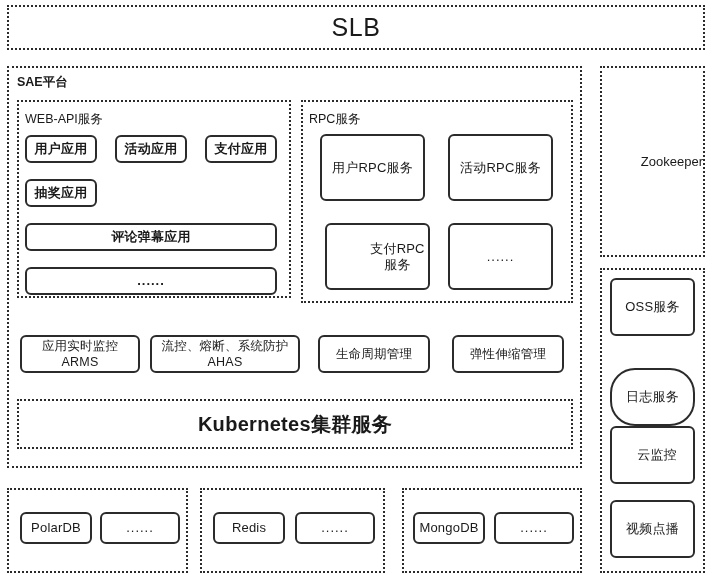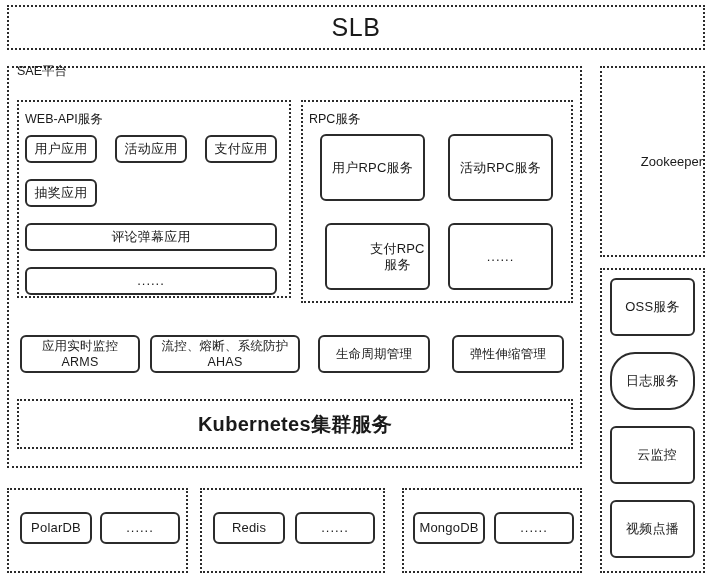--- a/index.html
+++ b/index.html
@@ -54,30 +54,30 @@
     left: 7px; top: 5px; width: 698px; height: 45px;
     display: flex; align-items: center; justify-content: center;
   }
   #slb-title {
     font-size: 25px;
     letter-spacing: 0.5px;
     color: #1a1a1a;
   }
   
   #sae-box { left: 7px; top: 66px; width: 575px; height: 402px; }
-  #sae-label { left: 17px; top: 64px; }
+  #sae-label { left: 17px; top: 75px; font-weight: bold; }
 
   #webapi-box { left: 17px; top: 100px; width: 274px; height: 198px; }
   #webapi-label { left: 25px; top: 112px; }
 
   #rpc-box { left: 301px; top: 100px; width: 272px; height: 203px; }
   #rpc-label { left: 309px; top: 112px; }
 
   
-  .app-tile { height: 28px; }
+  .app-tile { height: 28px; font-weight: bold; }
   
   .rpc-tile { height: 67px; font-size: 13px; }
 
   
   .mgmt-tile { height: 38px; font-size: 12.5px; }
 
   
   #k8s-box { left: 17px; top: 399px; width: 556px; height: 50px;
              display: flex; align-items: center; justify-content: center; }
   #k8s-title { font-size: 20px; font-weight: bold; letter-spacing: 0.3px; }
@@ -147,17 +147,17 @@
   <div class="dashed db-group" style="left: 402px; width: 180px;"></div>
   <div class="solidbox db-tile" style="left: 413px; width: 72px;">MongoDB</div>
   <div class="solidbox db-tile dots" style="left: 494px; width: 80px;">......</div>
 
   <div class="dashed" id="zk-box">
     <span id="zk-title">Zookeeper</span>
   </div>
 
   <div class="dashed" id="cloud-box"></div>
   <div class="solidbox cloud-tile" style="top: 278px;">OSS服务</div>
-  <div class="solidbox cloud-tile" style="top: 352px; border-radius: 25px;">日志服务</div>
+  <div class="solidbox cloud-tile" style="top: 368px; border-radius: 25px;">日志服务</div>
   <div class="solidbox cloud-tile" style="top: 426px; padding-left: 9px;">云监控</div>
   <div class="solidbox cloud-tile" style="top: 500px;">视频点播</div>
 
 </div>
 
 </body></html>

